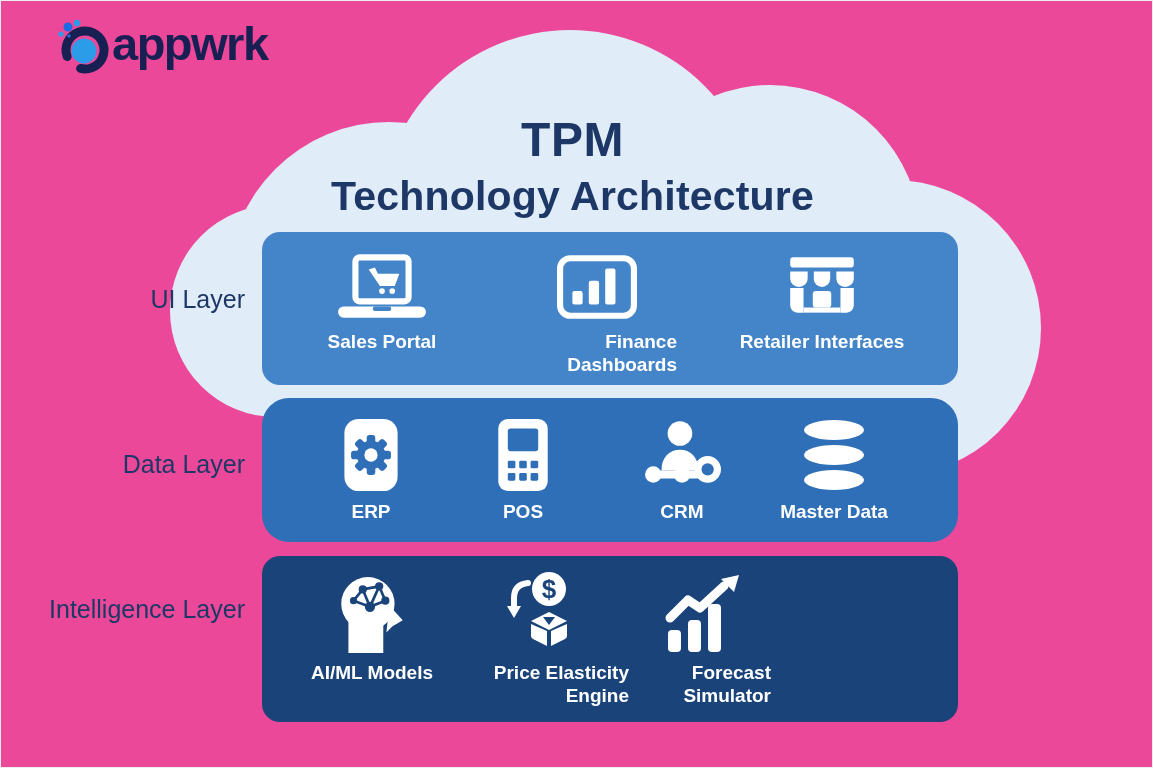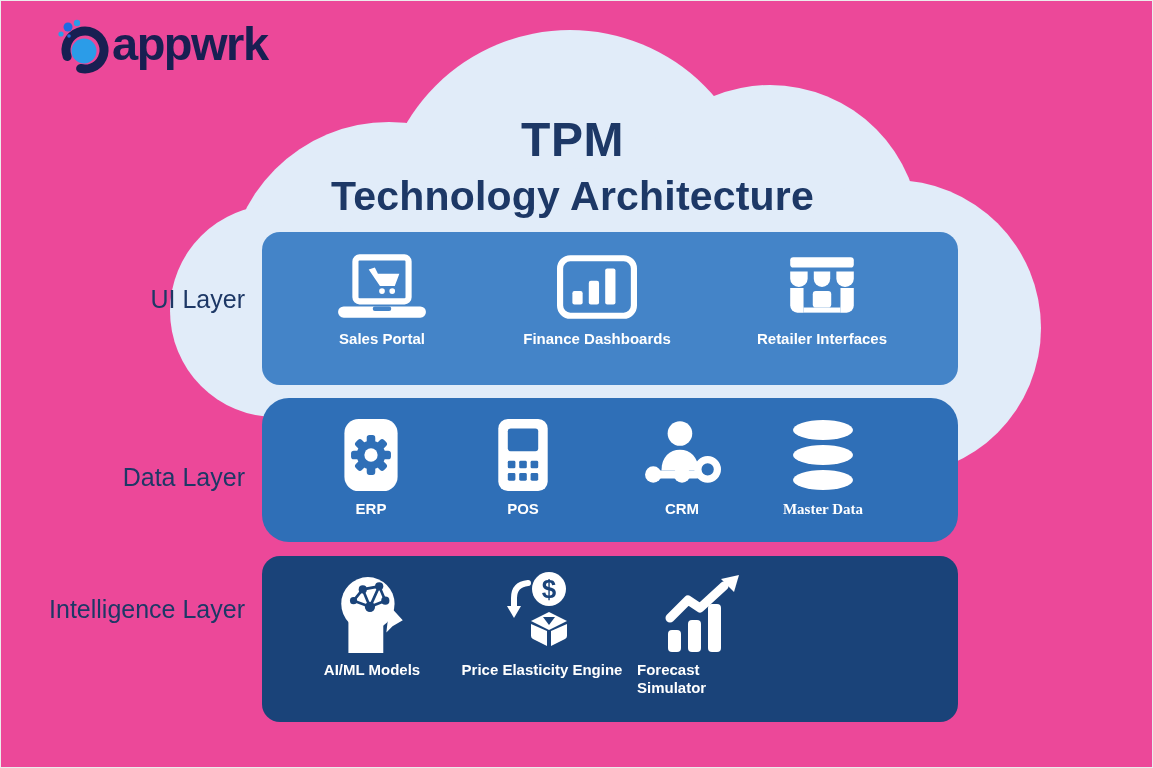--- a/index.html
+++ b/index.html
@@ -44,50 +44,50 @@
   .title-line1 { font-size: 48px; font-weight: 700; letter-spacing: 0.5px; }
   .title-line2 { font-size: 41px; font-weight: 700; margin-top: 6px; letter-spacing: 0.2px; }
 
   
   .layer-label {
     position: absolute; left: 30px; width: 215px;
     text-align: right; color: #1d3866;
     font-size: 25px; font-weight: 400; line-height: 1.25;
   }
   .layer-label.l1 { top: 284px; }
-  .layer-label.l2 { top: 462px; }
+  .layer-label.l2 { top: 449px; }
   .layer-label.l3 { top: 594px; }
 
   
   .band {
     position: absolute; left: 262px; width: 696px;
     border-radius: 18px; display: flex; align-items: flex-start;
   }
   .band-ui    { top: 232px; height: 153px; background: #4484c8; padding-top: 17px; }
   .band-data  { top: 398px; height: 144px; background: #2f6fb7; padding-top: 17px; border-radius: 27px; }
   .band-intel { top: 556px; height: 166px; background: #1a4379; padding-top: 14px; }
 
   .item { display: flex; flex-direction: column; align-items: center; }
   .icon-box { display: flex; align-items: center; justify-content: center; }
   .item-label {
-    margin-top: 5px; color: #fff; text-align: left;
-    font-size: 15px; font-weight: 600; line-height: 1.22;
+    margin-top: 5px; color: #fff; text-align: right;
+    font-size: 19px; font-weight: 600; line-height: 1.22;
   }
 
   
   .ui-sales    { margin-left: 30px; width: 180px; }
   .ui-finance  { margin-left: 45px; width: 160px; }
   .ui-retailer { margin-left: 20px; width: 250px; }
   .band-ui .icon-box { height: 76px; }
 
   
   .data-erp { margin-left: 49px; width: 120px; }
   .data-pos { margin-left: 32px; width: 120px; }
   .data-crm { margin-left: 39px; width: 120px; }
-  .data-md  { margin-left: 16px; width: 130px; font-family: Liberation Serif, serif; }
+  .data-md  { margin-left: 27px; width: 130px; }
   .band-data .icon-box { height: 80px; }
 
   
   .intel-aiml { margin-left: 29px; width: 162px; }
   .intel-pe   { margin-left: 2px;  width: 174px; }
   .intel-fs   { margin-left: 8px;  width: 134px; }
   .band-intel .icon-box { height: 86px; }
 </style>
 </head>
 <body>

